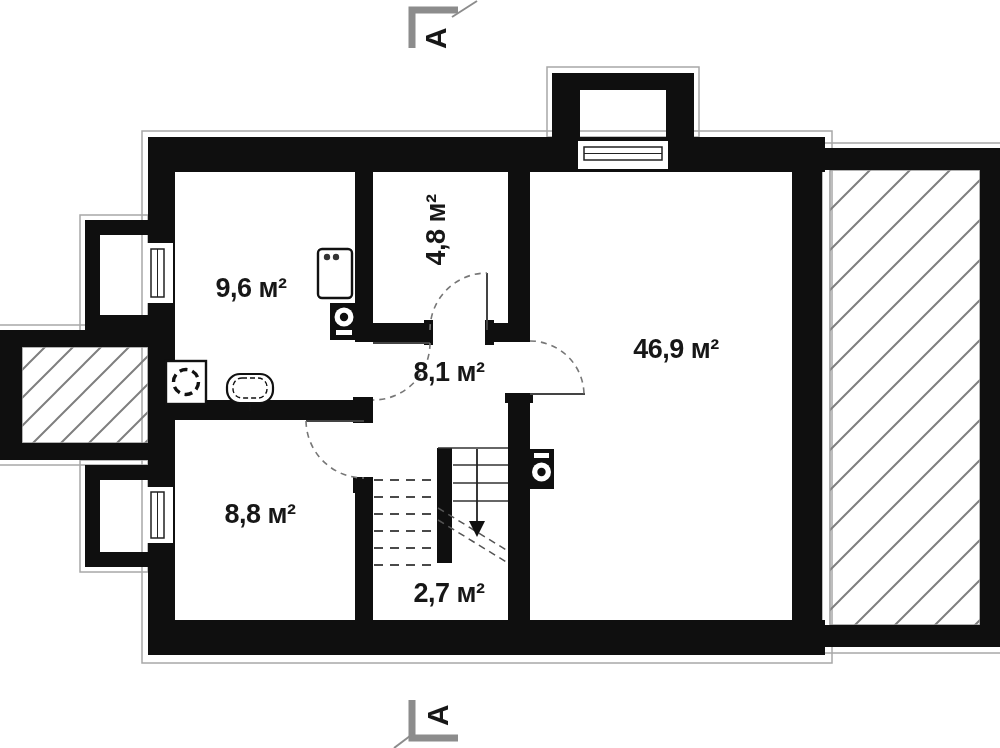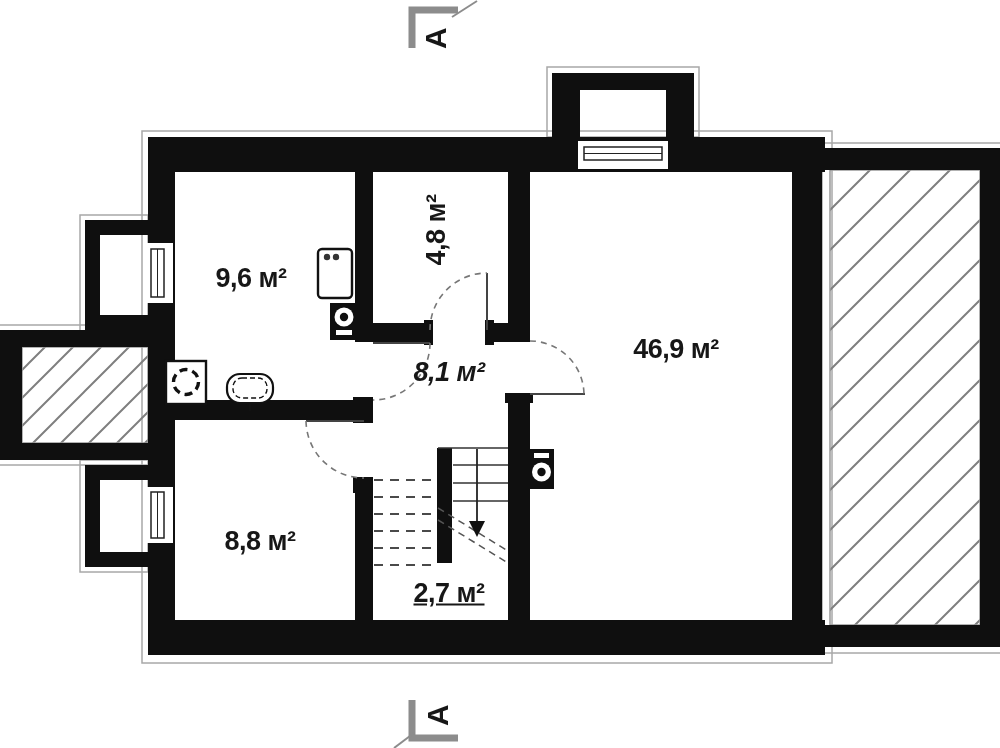--- a/index.html
+++ b/index.html
@@ -199,19 +199,19 @@
     <line x1="452" y1="17" x2="477" y2="1" stroke="#8c8c8c" stroke-width="2"></line>
     <text class="section-letter" transform="translate(446,49) rotate(-90)">A</text>
   </g>
   <g>
     <path d="M412,700 L412,738 L458,738" fill="none" stroke="#8c8c8c" stroke-width="7"></path>
     <line x1="394" y1="748" x2="414" y2="733" stroke="#8c8c8c" stroke-width="2"></line>
     <text class="section-letter" transform="translate(448,726) rotate(-90)">A</text>
   </g>
 </svg>
 
-  <div class="room-label" style="left:251px;top:278px;">9,6 м²</div>
+  <div class="room-label" style="left:251px;top:288px;">9,6 м²</div>
   <div class="room-label rot" style="left:436px;top:230px;">4,8 м²</div>
-  <div class="room-label" style="left:449px;top:372px;font-style:italic;">8,1 м²</div>
+  <div class="room-label" style="left:449px;top:372px;">8,1 м²</div>
   <div class="room-label" style="left:676px;top:349px;">46,9 м²</div>
-  <div class="room-label" style="left:260px;top:541px;">8,8 м²</div>
-  <div class="room-label" style="left:449px;top:593px;text-decoration:underline;">2,7 м²</div>
+  <div class="room-label" style="left:260px;top:514px;">8,8 м²</div>
+  <div class="room-label" style="left:449px;top:593px;">2,7 м²</div>
 </div>
 
 </body></html>

